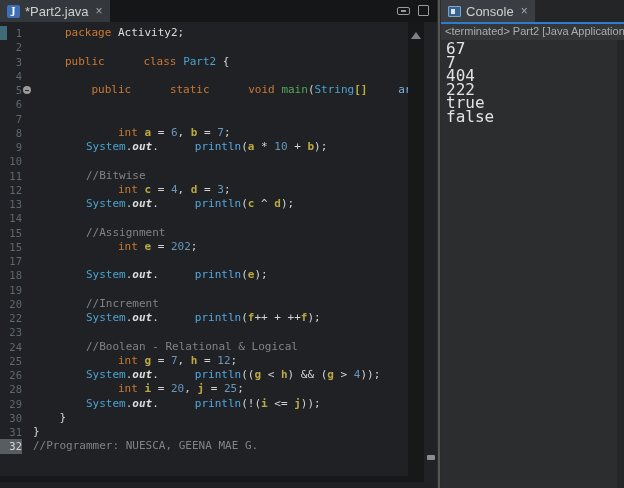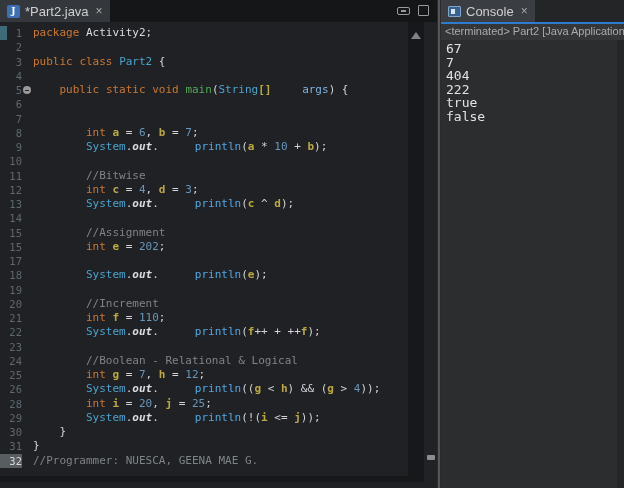--- a/index.html
+++ b/index.html
@@ -31,21 +31,21 @@
                font-family:"DejaVu Sans Mono", monospace; font-size:11px; line-height:14.25px;
                white-space:pre; }
   .ln { display:inline-block; width:22px; min-width:22px; text-align:right;
         color:#5E686E; font-size:10.5px; }
   .ln.current { background:#585D61; color:#D8D8D8; }
   .lt { padding-left:11px; }
   .fold-dot { position:absolute; left:23px; top:3px; width:8px; height:8px;
               border-radius:50%; background:#9A9A9A; }
   .fold-dot::after { content:''; position:absolute; left:2px; top:3.5px; width:4px; height:1.5px; background:#2A2A2A; }
 
-  .tk-kw  { color:#CC7832; }
+  .tk-kw  { color:#CC7832;margin-left:32px; }
   .tk-pl  { color:#D4D4D4; }
   .tk-id  { color:#DCDCDC; }
   .tk-cls { color:#4BA3CE; }
   .tk-mth { color:#53A7E0;padding-left:36px; }
   .tk-dcl { color:#55A758; }
   .tk-fld { color:#DCDCDC; font-weight:bold; font-style:italic; }
   .tk-var { color:#BBA840; font-weight:bold; }
   .tk-num { color:#6897BB; }
   .tk-cmt { color:#7F8487; }
   .tk-arg { color:#7FB2DE;margin-left:24px; }
@@ -69,21 +69,21 @@
   .console-tabbar { position:absolute; left:0; top:0; width:211px; height:22px; background:#232527;border-radius:11px; }
   .console-tab { background:#3A3E42; }
   .console-icon { position:relative; width:13px; height:11px; background:#38628F;
                   border:1px solid #7FA4C9; border-radius:1px; }
   .console-icon::after { content:''; position:absolute; left:2px; top:2px; width:4px; height:5px; background:#D9E6F2; }
   .accent-line { position:absolute; left:0; top:22px; width:183px; height:2px; background:#2E7BCF; }
   .console-status { position:absolute; left:0; top:24px; width:183px; height:16px; background:#353638;
                     color:#A9ADB0; font-size:11px; line-height:15px; padding-left:4px;
                     white-space:nowrap; overflow:hidden; }
   .console-output { position:absolute; left:0; top:40px; width:176px; bottom:0;
-                    font-family:"DejaVu Sans Mono", monospace; font-size:13px; line-height:13.6px;
+                    font-family:"DejaVu Sans Mono", monospace; font-size:16px; line-height:13.6px;
                     color:#E2E2E2; padding:2px 0 0 5px; background:#2C2D2F; white-space:pre; }
   .console-scrollbar { position:absolute; right:0; top:40px; bottom:0; width:7px; background:#252628; }
 </style>
 </head>
 <body>
 
 <div class="app">
 
   <div class="editor-pane">
     <div class="editor-tabbar">
@@ -114,21 +114,20 @@
           <div class="code-line"><span class="ln">11</span><span class="lt"><span class="tk-pl">        </span><span class="tk-cmt">//Bitwise</span></span></div>
           <div class="code-line"><span class="ln">12</span><span class="lt"><span class="tk-pl">        </span><span class="tk-kw">int</span><span class="tk-pl"> </span><span class="tk-var">c</span><span class="tk-pl"> = </span><span class="tk-num">4</span><span class="tk-pl">, </span><span class="tk-var">d</span><span class="tk-pl"> = </span><span class="tk-num">3</span><span class="tk-pl">;</span></span></div>
           <div class="code-line"><span class="ln">13</span><span class="lt"><span class="tk-pl">        </span><span class="tk-cls">System</span><span class="tk-pl">.</span><span class="tk-fld">out</span><span class="tk-pl">.</span><span class="tk-mth">println</span><span class="tk-pl">(</span><span class="tk-var">c</span><span class="tk-pl"> ^ </span><span class="tk-var">d</span><span class="tk-pl">);</span></span></div>
           <div class="code-line"><span class="ln">14</span><span class="lt"></span></div>
           <div class="code-line"><span class="ln">15</span><span class="lt"><span class="tk-pl">        </span><span class="tk-cmt">//Assignment</span></span></div>
           <div class="code-line"><span class="ln">15</span><span class="lt"><span class="tk-pl">        </span><span class="tk-kw">int</span><span class="tk-pl"> </span><span class="tk-var">e</span><span class="tk-pl"> = </span><span class="tk-num">202</span><span class="tk-pl">;</span></span></div>
           <div class="code-line"><span class="ln">17</span></div>
           <div class="code-line"><span class="ln">18</span><span class="lt"><span class="tk-pl">        </span><span class="tk-cls">System</span><span class="tk-pl">.</span><span class="tk-fld">out</span><span class="tk-pl">.</span><span class="tk-mth">println</span><span class="tk-pl">(</span><span class="tk-var">e</span><span class="tk-pl">);</span></span></div>
           <div class="code-line"><span class="ln">19</span><span class="lt"></span></div>
           <div class="code-line"><span class="ln">20</span><span class="lt"><span class="tk-pl">        </span><span class="tk-cmt">//Increment</span></span></div>
-          <div class="code-line"><span class="ln">21</span><span class="lt"><span class="tk-pl">        </span><span class="tk-kw">int</span><span class="tk-pl"> </span><span class="tk-var">f</span><span class="tk-pl"> = </span><span class="tk-num">110</span><span class="tk-pl">;</span></span></div>
           <div class="code-line"><span class="ln">22</span><span class="lt"><span class="tk-pl">        </span><span class="tk-cls">System</span><span class="tk-pl">.</span><span class="tk-fld">out</span><span class="tk-pl">.</span><span class="tk-mth">println</span><span class="tk-pl">(</span><span class="tk-var">f</span><span class="tk-pl">++ + ++</span><span class="tk-var">f</span><span class="tk-pl">);</span></span></div>
           <div class="code-line"><span class="ln">23</span><span class="lt"></span></div>
           <div class="code-line"><span class="ln">24</span><span class="lt"><span class="tk-pl">        </span><span class="tk-cmt">//Boolean - Relational &amp; Logical</span></span></div>
           <div class="code-line"><span class="ln">25</span><span class="lt"><span class="tk-pl">        </span><span class="tk-kw">int</span><span class="tk-pl"> </span><span class="tk-var">g</span><span class="tk-pl"> = </span><span class="tk-num">7</span><span class="tk-pl">, </span><span class="tk-var">h</span><span class="tk-pl"> = </span><span class="tk-num">12</span><span class="tk-pl">;</span></span></div>
           <div class="code-line"><span class="ln">26</span><span class="lt"><span class="tk-pl">        </span><span class="tk-cls">System</span><span class="tk-pl">.</span><span class="tk-fld">out</span><span class="tk-pl">.</span><span class="tk-mth">println</span><span class="tk-pl">((</span><span class="tk-var">g</span><span class="tk-pl"> &lt; </span><span class="tk-var">h</span><span class="tk-pl">) &amp;&amp; (</span><span class="tk-var">g</span><span class="tk-pl"> &gt; </span><span class="tk-num">4</span><span class="tk-pl">));</span></span></div>
           <div class="code-line"><span class="ln">28</span><span class="lt"><span class="tk-pl">        </span><span class="tk-kw">int</span><span class="tk-pl"> </span><span class="tk-var">i</span><span class="tk-pl"> = </span><span class="tk-num">20</span><span class="tk-pl">, </span><span class="tk-var">j</span><span class="tk-pl"> = </span><span class="tk-num">25</span><span class="tk-pl">;</span></span></div>
           <div class="code-line"><span class="ln">29</span><span class="lt"><span class="tk-pl">        </span><span class="tk-cls">System</span><span class="tk-pl">.</span><span class="tk-fld">out</span><span class="tk-pl">.</span><span class="tk-mth">println</span><span class="tk-pl">(!(</span><span class="tk-var">i</span><span class="tk-pl"> &lt;= </span><span class="tk-var">j</span><span class="tk-pl">));</span></span></div>
           <div class="code-line"><span class="ln">30</span><span class="lt"><span class="tk-pl">    }</span></span></div>
           <div class="code-line"><span class="ln">31</span><span class="lt"><span class="tk-pl">}</span></span></div>
           <div class="code-line"><span class="ln current">32</span><span class="lt"><span class="tk-cmt">//Programmer: NUESCA, GEENA MAE G.</span></span></div>

